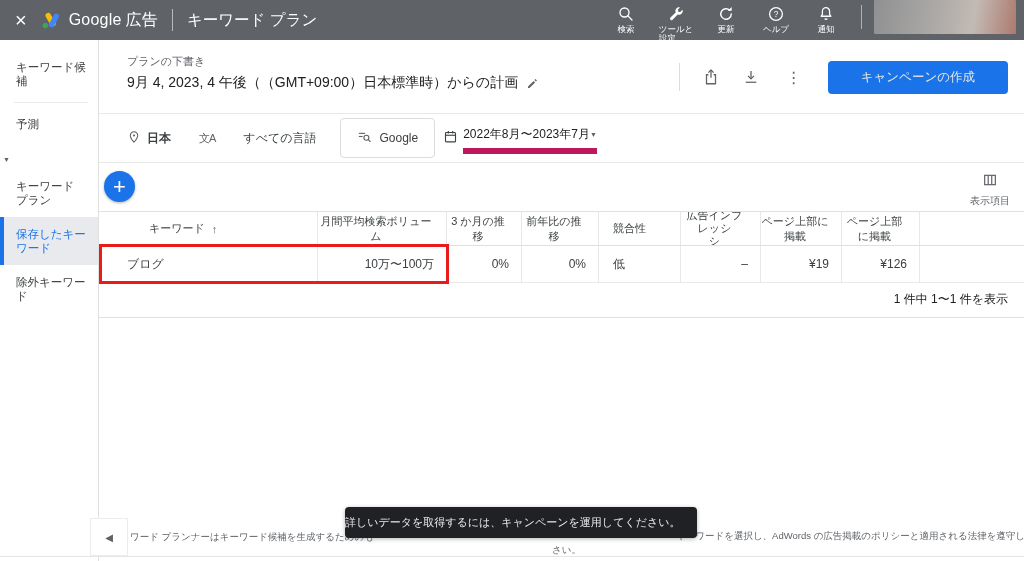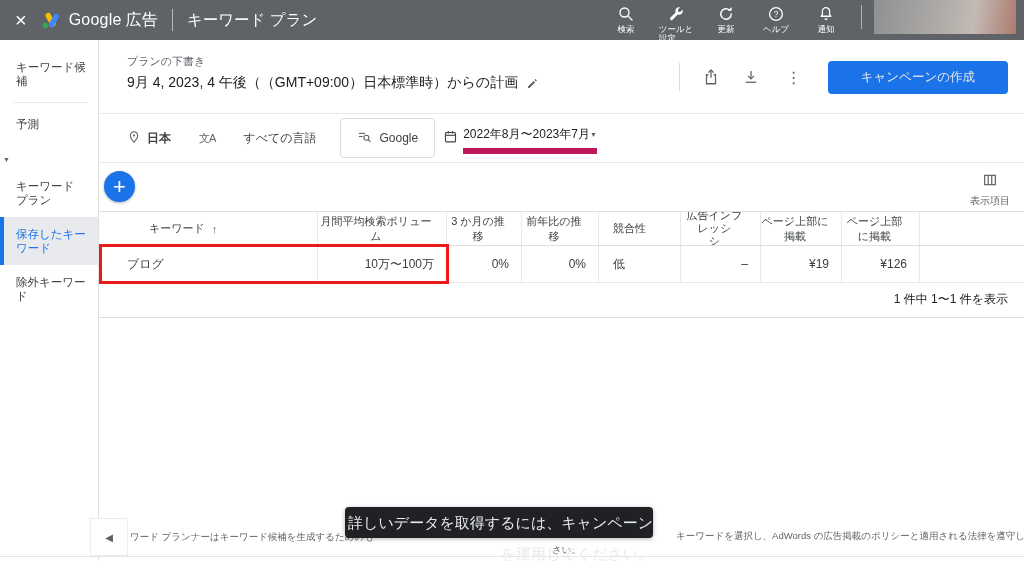--- a/index.html
+++ b/index.html
@@ -135,22 +135,22 @@
     position:absolute; left:90px; top:518px; width:38px; height:38px; background:#fff;
     border:1px solid #ececec; display:flex; align-items:center; justify-content:center;
     cursor:pointer;
   }
   .pager-box .arr { font-size:10px; color:#5f6368; }
   .foot-txt { position:absolute; font-size:9.5px; color:#5f6368; white-space:nowrap; }
   .ft-left  { left:130px; top:531px; }
   .ft-right { left:676px; top:530px; }
   .ft-l2    { left:552px; top:544px; }
   .toast {
-    position:absolute; left:345px; top:507px; width:308px; height:31px; border-radius:4px;
-    background:#202124; color:#e8eaed; font-size:15px; line-height:31px; text-align:right;
+    position:absolute; left:345px; top:507px; width:352px; height:31px; border-radius:4px;
+    background:#202124; color:#e8eaed; font-size:11px; line-height:31px; text-align:left;
     z-index:10; box-shadow:0 1px 4px rgba(0,0,0,.3);
   }
   .bottom-line { position:absolute; top:556px; left:0; right:0; border-top:1px solid #e5e5e5; }
 </style>
 </head>
 <body>
 
 <div class="screen">
 
   <header class="topbar">

